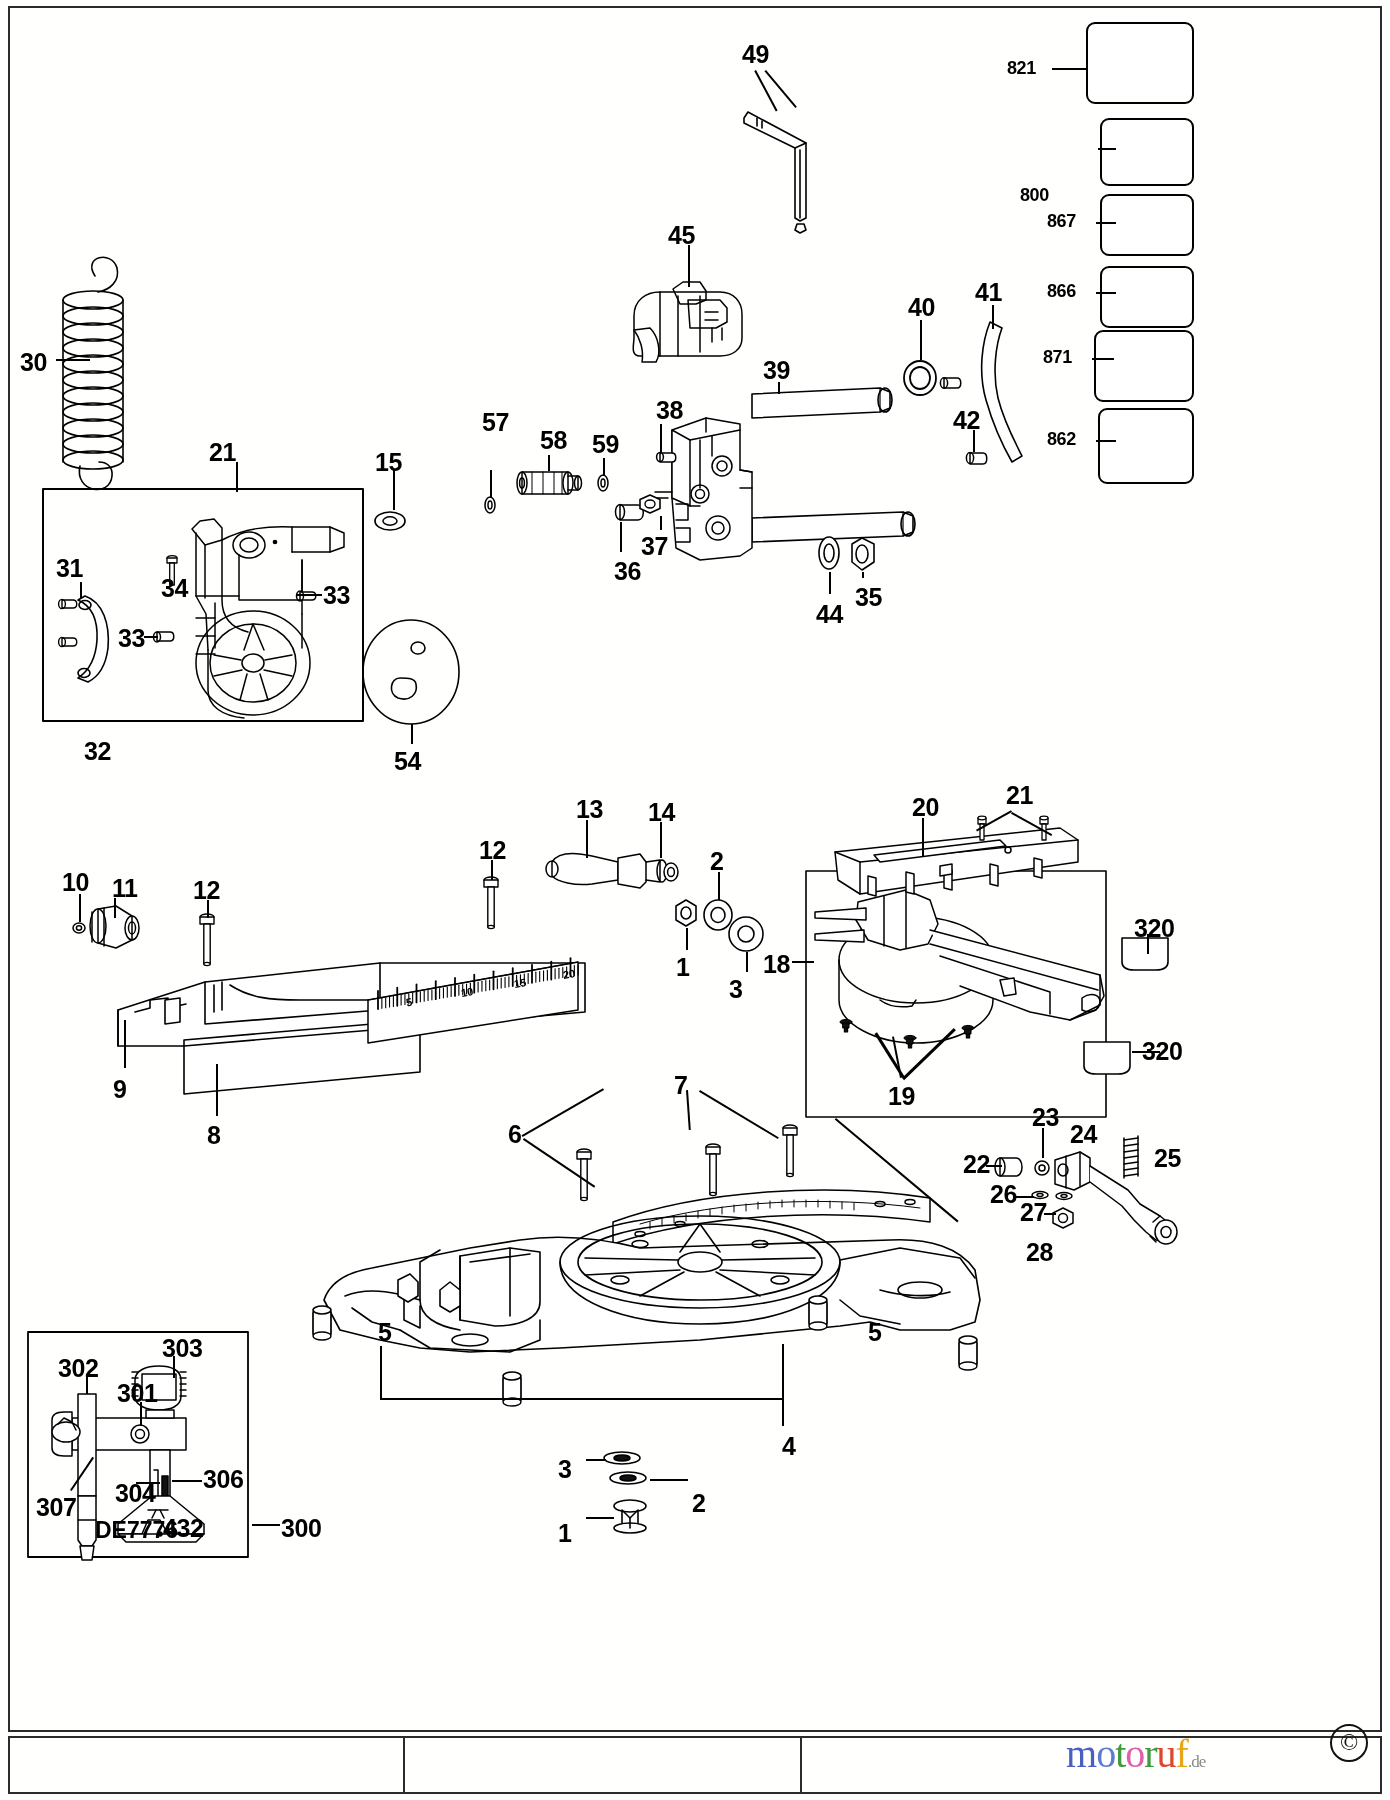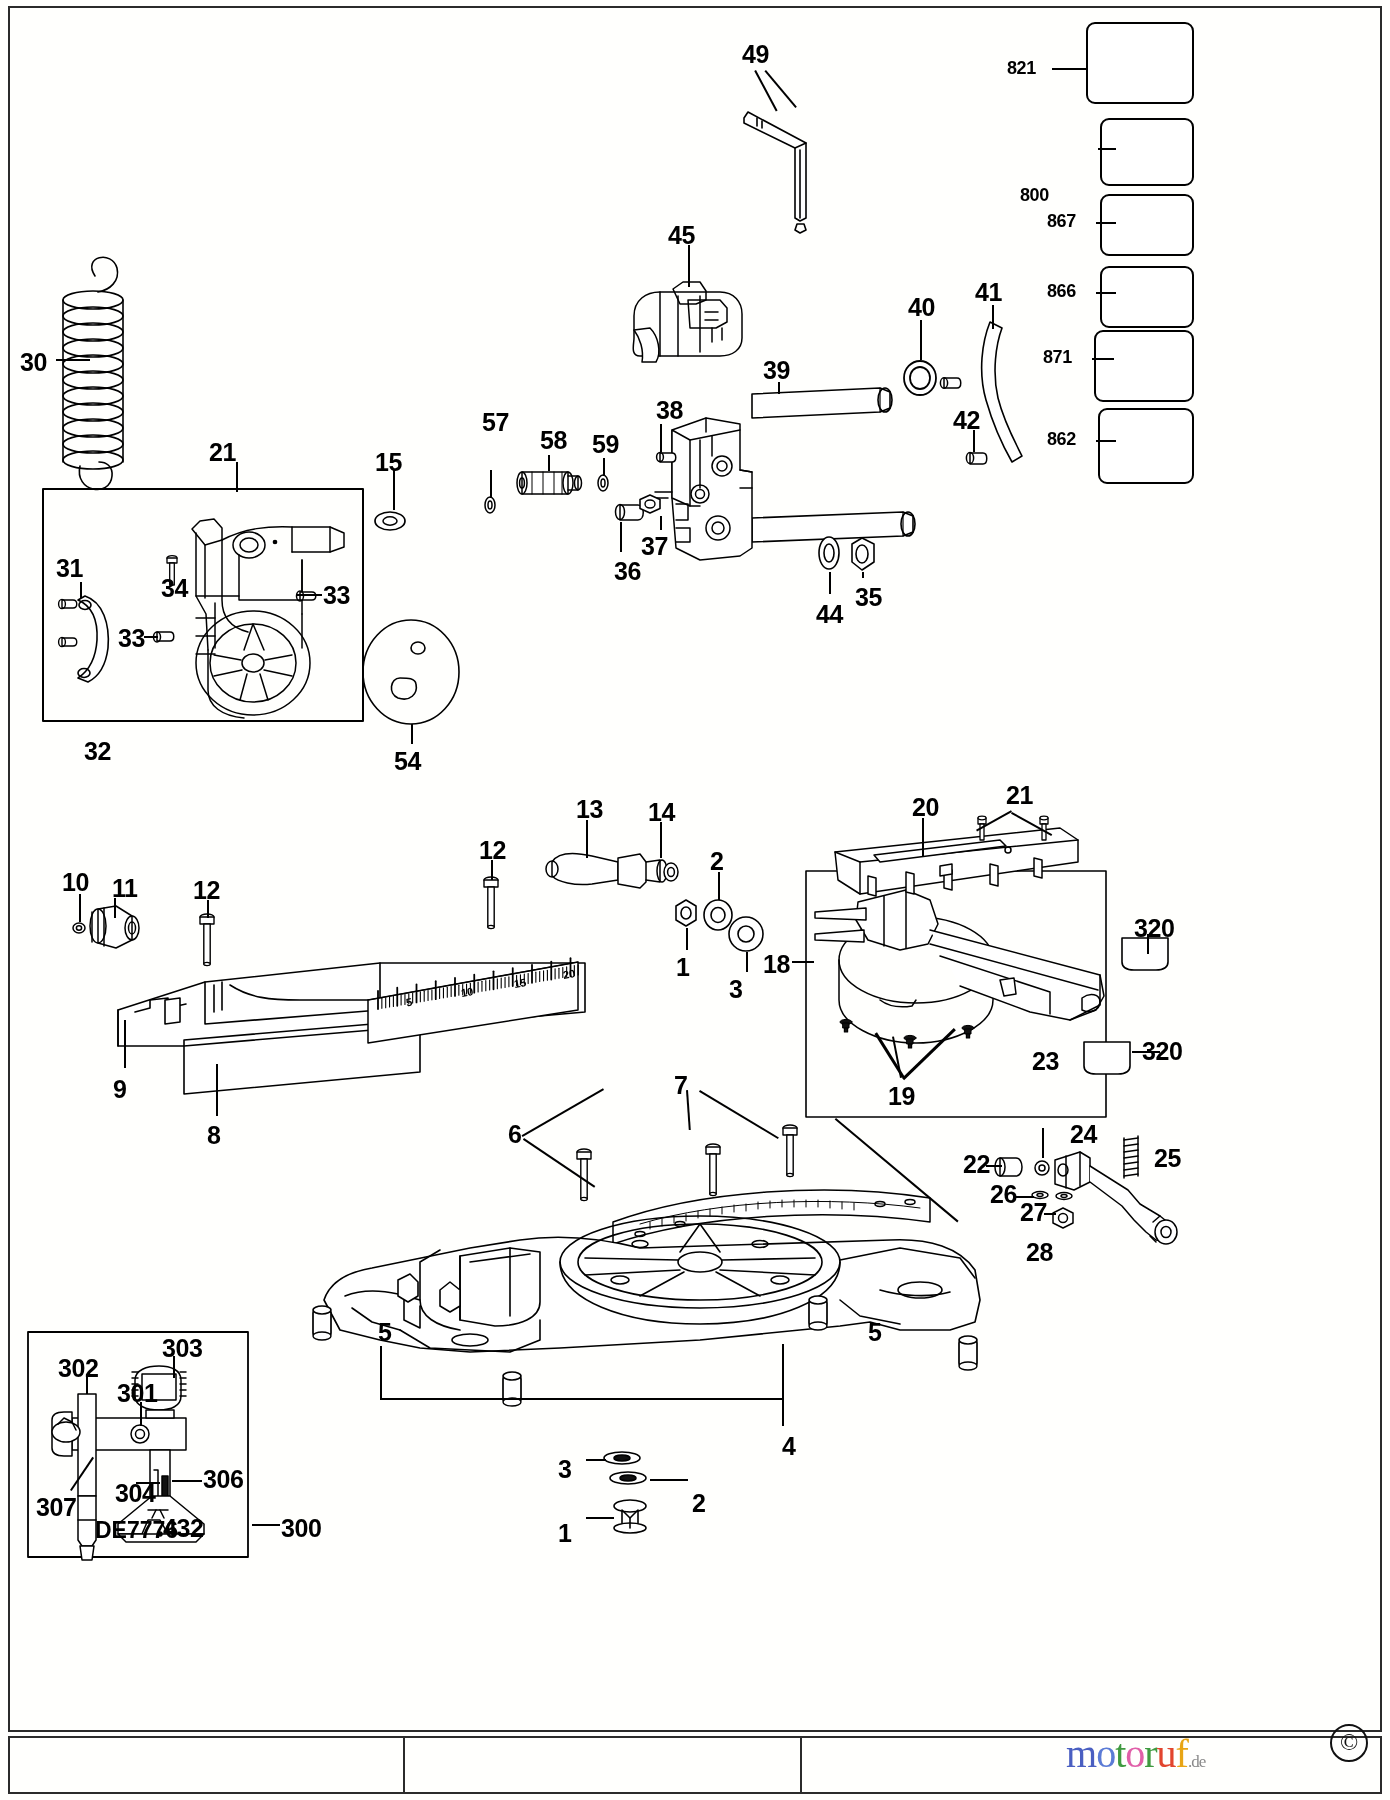--- a/index.html
+++ b/index.html
@@ -766,21 +766,21 @@
       <div class="cn" style="left: 113px; top: 1077px;">9</div>
       <div class="cn" style="left: 207px; top: 1123px;">8</div>
       <div class="cn" style="left: 912px; top: 795px;">20</div>
       <div class="cn" style="left: 1006px; top: 783px;">21</div>
       <div class="cn" style="left: 763px; top: 952px;">18</div>
       <div class="cn" style="left: 1134px; top: 916px;">320</div>
       <div class="cn" style="left: 1142px; top: 1039px;">320</div>
       <div class="cn" style="left: 888px; top: 1084px;">19</div>
       <div class="cn" style="left: 674px; top: 1073px;">7</div>
       <div class="cn" style="left: 508px; top: 1122px;">6</div>
-      <div class="cn" style="left: 1032px; top: 1049px;">23</div>
+      <div class="cn" style="left: 1032px; top: 1105px;">23</div>
       <div class="cn" style="left: 1070px; top: 1122px;">24</div>
       <div class="cn" style="left: 963px; top: 1152px;">22</div>
       <div class="cn" style="left: 1154px; top: 1146px;">25</div>
       <div class="cn" style="left: 990px; top: 1182px;">26</div>
       <div class="cn" style="left: 1020px; top: 1200px;">27</div>
       <div class="cn" style="left: 1026px; top: 1240px;">28</div>
       <div class="cn" style="left: 378px; top: 1320px;">5</div>
       <div class="cn" style="left: 868px; top: 1320px;">5</div>
       <div class="cn" style="left: 782px; top: 1434px;">4</div>
       <div class="cn" style="left: 558px; top: 1457px;">3</div>

